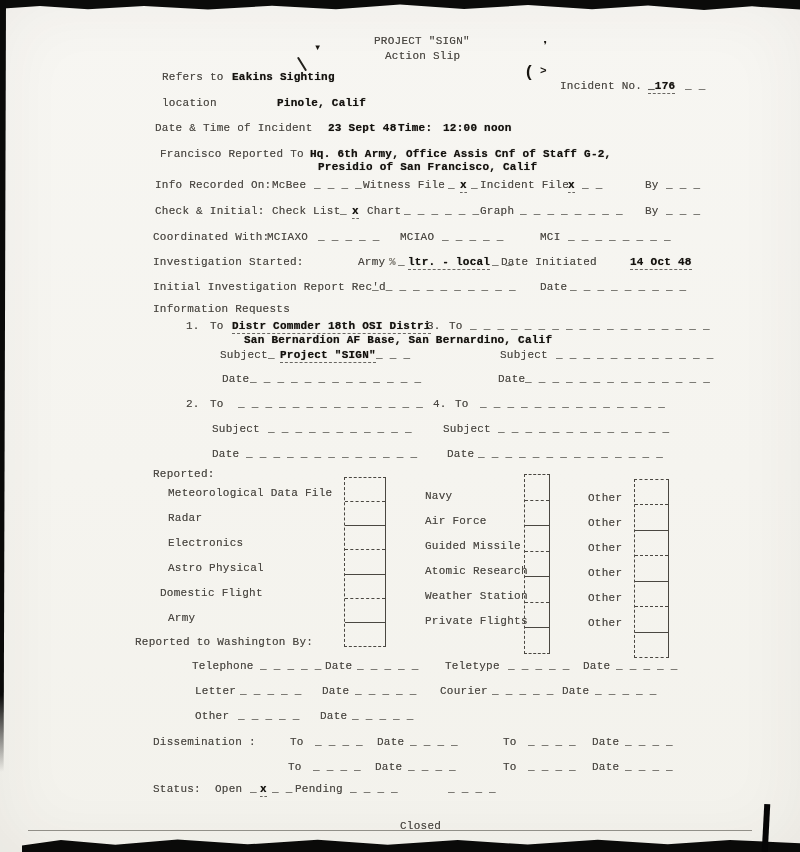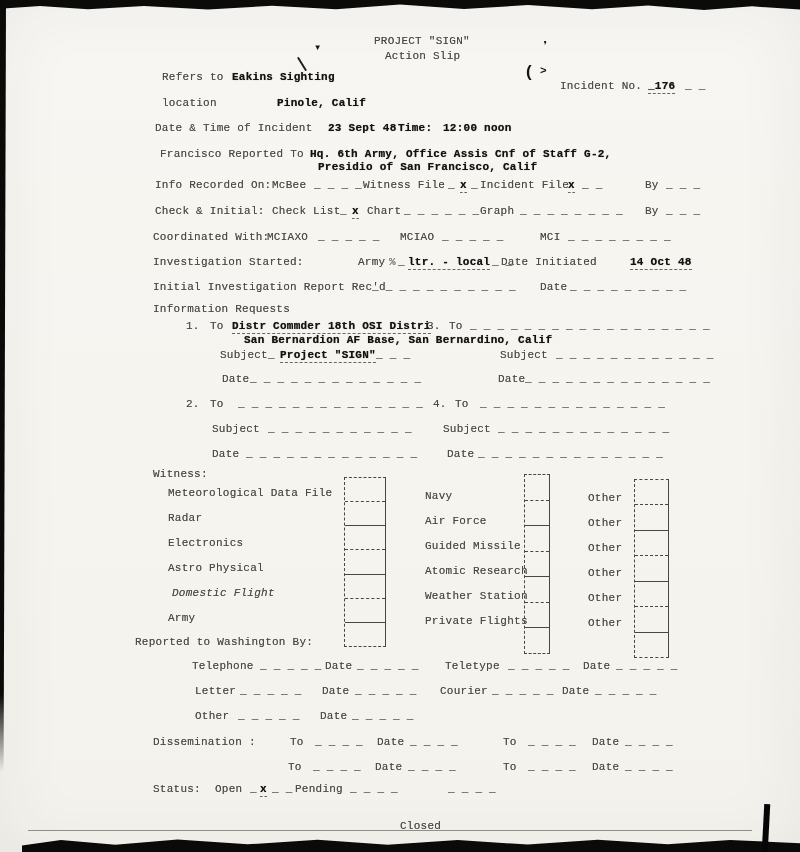--- a/index.html
+++ b/index.html
@@ -130,34 +130,34 @@
       <span class="seg lbl" style="left: 455px; top: 398px;">To</span>
       <span class="seg dash" style="left: 480px; top: 398px;">_ _ _ _ _ _ _ _ _ _ _ _ _ _</span>
       <span class="seg lbl" style="left: 212px; top: 423px;">Subject</span>
       <span class="seg dash" style="left: 268px; top: 423px;">_ _ _ _ _ _ _ _ _ _ _</span>
       <span class="seg lbl" style="left: 443px; top: 423px;">Subject</span>
       <span class="seg dash" style="left: 498px; top: 423px;">_ _ _ _ _ _ _ _ _ _ _ _ _</span>
       <span class="seg lbl" style="left: 212px; top: 448px;">Date</span>
       <span class="seg dash" style="left: 246px; top: 448px;">_ _ _ _ _ _ _ _ _ _ _ _ _</span>
       <span class="seg lbl" style="left: 447px; top: 448px;">Date</span>
       <span class="seg dash" style="left: 478px; top: 448px;">_ _ _ _ _ _ _ _ _ _ _ _ _ _</span>
-      <span class="seg lbl" style="left: 153px; top: 468px;">Witness:</span>
+      <span class="seg lbl" style="left: 153px; top: 468px;">Reported:</span>
       <span class="seg lbl" style="left: 168px; top: 487px;">Meteorological Data File</span>
       <span class="seg lbl" style="left: 425px; top: 490px;">Navy</span>
       <span class="seg lbl" style="left: 588px; top: 492px;">Other</span>
       <span class="seg lbl" style="left: 168px; top: 512px;">Radar</span>
       <span class="seg lbl" style="left: 425px; top: 515px;">Air Force</span>
       <span class="seg lbl" style="left: 588px; top: 517px;">Other</span>
       <span class="seg lbl" style="left: 168px; top: 537px;">Electronics</span>
       <span class="seg lbl" style="left: 425px; top: 540px;">Guided Missile</span>
       <span class="seg lbl" style="left: 588px; top: 542px;">Other</span>
       <span class="seg lbl" style="left: 168px; top: 562px;">Astro Physical</span>
       <span class="seg lbl" style="left: 425px; top: 565px;">Atomic Research</span>
       <span class="seg lbl" style="left: 588px; top: 567px;">Other</span>
-      <span class="seg lbl" style="left: 172px; top: 587px; font-style: italic;">Domestic Flight</span>
+      <span class="seg lbl" style="left: 160px; top: 587px;">Domestic Flight</span>
       <span class="seg lbl" style="left: 425px; top: 590px;">Weather Station</span>
       <span class="seg lbl" style="left: 588px; top: 592px;">Other</span>
       <span class="seg lbl" style="left: 168px; top: 612px;">Army</span>
       <span class="seg lbl" style="left: 425px; top: 615px;">Private Flights</span>
       <span class="seg lbl" style="left: 588px; top: 617px;">Other</span>
       <span class="seg lbl" style="left: 135px; top: 636px;">Reported to Washington By:</span>
       <span class="seg lbl" style="left: 192px; top: 660px;">Telephone</span>
       <span class="seg dash" style="left: 260px; top: 660px;">_ _ _ _ _</span>
       <span class="seg lbl" style="left: 325px; top: 660px;">Date</span>
       <span class="seg dash" style="left: 357px; top: 660px;">_ _ _ _ _</span>

